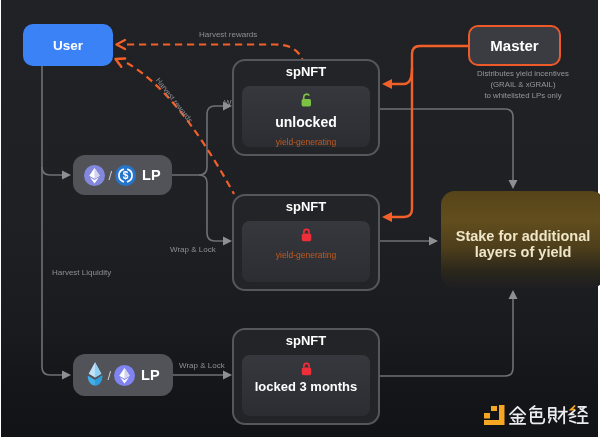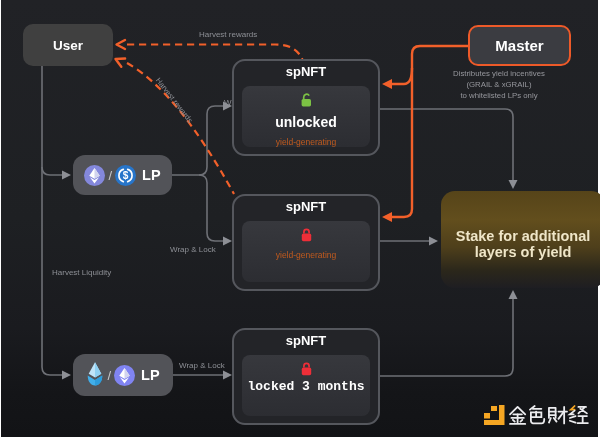--- a/index.html
+++ b/index.html
@@ -59,26 +59,26 @@
     </g>
   </svg>
 
   <div class="lbl" style="left:199px;top:30px;">Harvest rewards</div>
   <div class="lbl" style="left:161px;top:76px;font-size:7.5px;transform:rotate(52deg);transform-origin:0 0;">Harvest rewards</div>
   <div class="lbl" style="left:205px;top:98px;margin-left:19px;">Wrap</div>
   <div class="lbl" style="left:170px;top:245px;">Wrap &amp; Lock</div>
   <div class="lbl" style="left:179px;top:361px;">Wrap &amp; Lock</div>
   <div class="lbl" style="left:52px;top:268px;">Harvest Liquidity</div>
 
-  <div class="box" style="left:23px;top:24px;width:90px;height:42px;background:#404040;border-radius:10px;
+  <div class="box" style="left:23px;top:24px;width:90px;height:42px;background:#3b82f6;border-radius:10px;
        display:flex;align-items:center;justify-content:center;color:#fff;font-weight:bold;font-size:13.5px;">User</div>
 
-  <div class="box" style="left:468px;top:25px;width:103px;height:41px;background:#3b3c41;border:2px solid #ee5a29;border-radius:10px;
+  <div class="box" style="left:468px;top:25px;width:93px;height:41px;background:#3b3c41;border:2px solid #ee5a29;border-radius:10px;
        display:flex;align-items:center;justify-content:center;color:#fff;font-weight:bold;font-size:15px;">Master</div>
-  <div class="box" style="left:424px;top:69px;width:150px;text-align:center;color:#96979d;font-size:7.8px;line-height:10.8px;">
+  <div class="box" style="left:448px;top:69px;width:150px;text-align:center;color:#96979d;font-size:7.8px;line-height:10.8px;">
     Distributes yield incentives<br>(GRAIL &amp; xGRAIL)<br>to whitelisted LPs only</div>
 
   <div class="box" style="left:232px;top:59px;width:148px;height:97px;background:#232428;border:2px solid #55575d;border-radius:13px;">
     <div style="text-align:center;color:#fff;font-weight:bold;font-size:13px;line-height:14px;margin-top:4px;">spNFT</div>
     <div style="position:absolute;left:8px;top:25px;right:8px;bottom:7px;border-radius:8px;
          background:linear-gradient(180deg,#37383d 0%,#2c2d32 100%);text-align:center;">
       <svg width="15" height="14" style="display:block;margin:7px auto 0;" viewBox="0 0 15 14">
         <rect x="2.6" y="6" width="9.4" height="7.4" rx="1.6" fill="#7cc244"></rect>
         <path d="M4.7 6 V4.2 A3 3 0 0 1 10.2 2.6" stroke="#7cc244" stroke-width="1.7" fill="none"></path>
       </svg>
@@ -100,21 +100,21 @@
   </div>
 
   <div class="box" style="left:232px;top:328px;width:148px;height:97px;background:#232428;border:2px solid #55575d;border-radius:13px;">
     <div style="text-align:center;color:#fff;font-weight:bold;font-size:13px;line-height:14px;margin-top:4px;">spNFT</div>
     <div style="position:absolute;left:8px;top:25px;right:8px;bottom:7px;border-radius:8px;
          background:linear-gradient(180deg,#37383d 0%,#2c2d32 100%);text-align:center;">
       <svg width="15" height="14" style="display:block;margin:7px auto 0;" viewBox="0 0 15 14">
         <rect x="2.8" y="5.6" width="9.4" height="7.6" rx="1.6" fill="#ee2e38"></rect>
         <path d="M4.9 5.6 V4 A2.6 2.6 0 0 1 10.1 4 V5.6" stroke="#ee2e38" stroke-width="1.7" fill="none"></path>
       </svg>
-      <div style="color:#fff;font-weight:bold;font-size:13px;line-height:14px;margin-top:4px;font-family:Liberation Mono, monospace;">locked 3 months</div>
+      <div style="color:#fff;font-weight:bold;font-size:13px;line-height:14px;margin-top:4px;">locked 3 months</div>
     </div>
   </div>
 
   <div class="box" style="left:73px;top:155px;width:99px;height:40px;background:#525358;border-radius:12px;
        display:flex;align-items:center;justify-content:center;gap:3px;">
     <svg width="21" height="21" viewBox="0 0 24 24">
       <circle cx="12" cy="12" r="12" fill="#8488dc"></circle>
       <path d="M12 3.5 L18 12.3 L12 15.8 L6 12.3 Z" fill="#fff"></path>
       <path d="M12 3.5 L18 12.3 L12 15.8 Z" fill="#d2d4ee"></path>
       <path d="M6.8 13.9 L12 21 L17.2 13.9 L12 17 Z" fill="#fff"></path>

